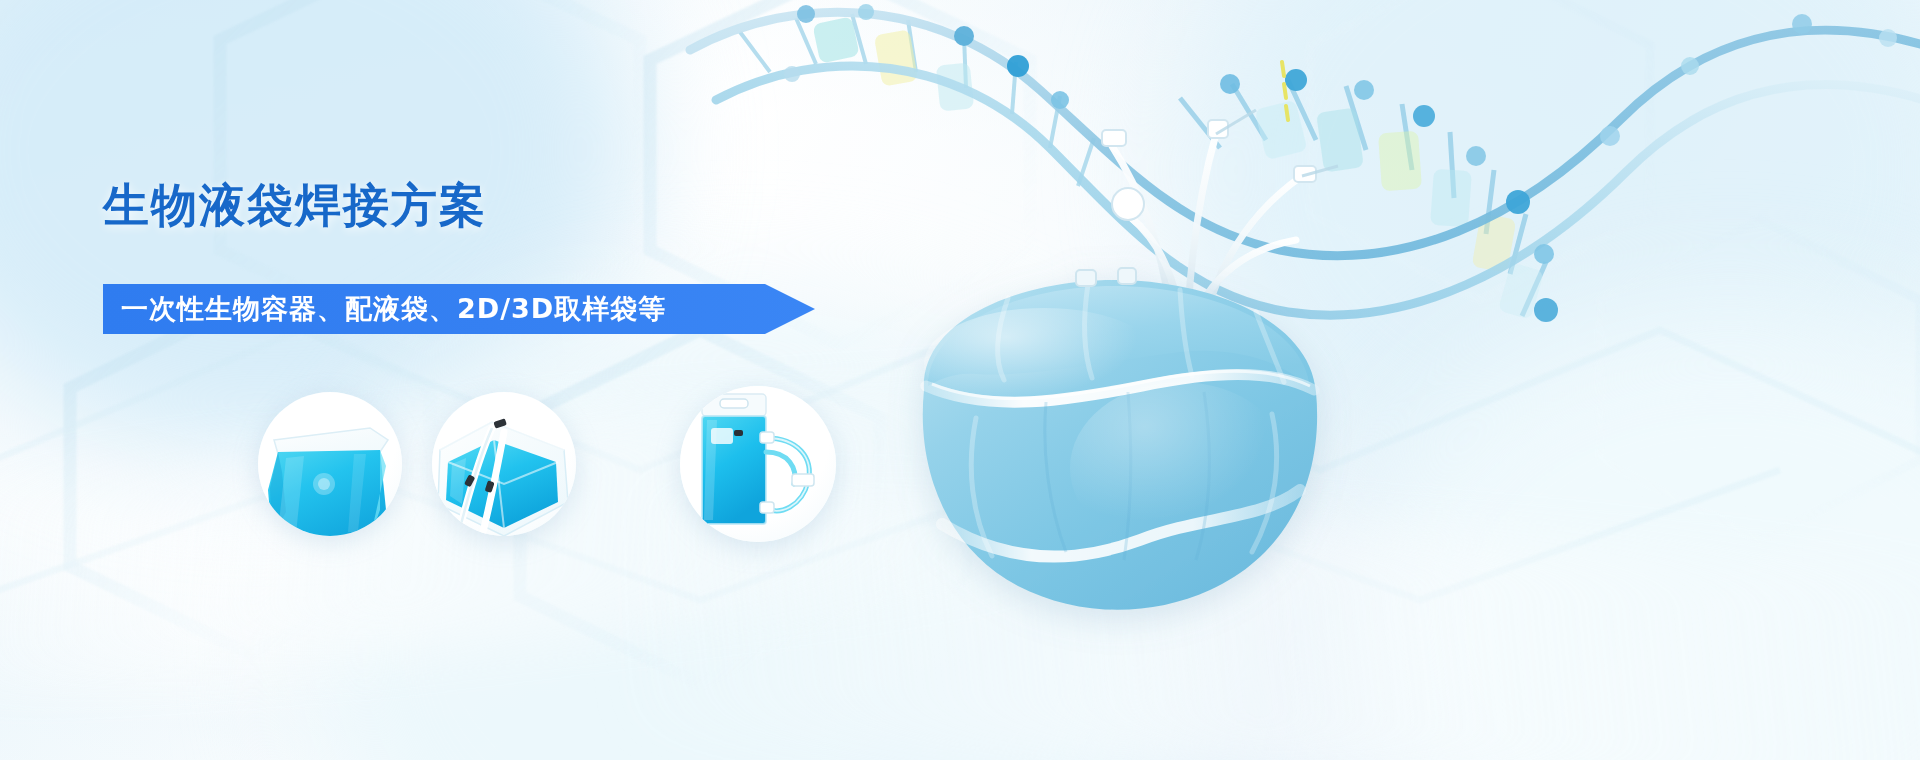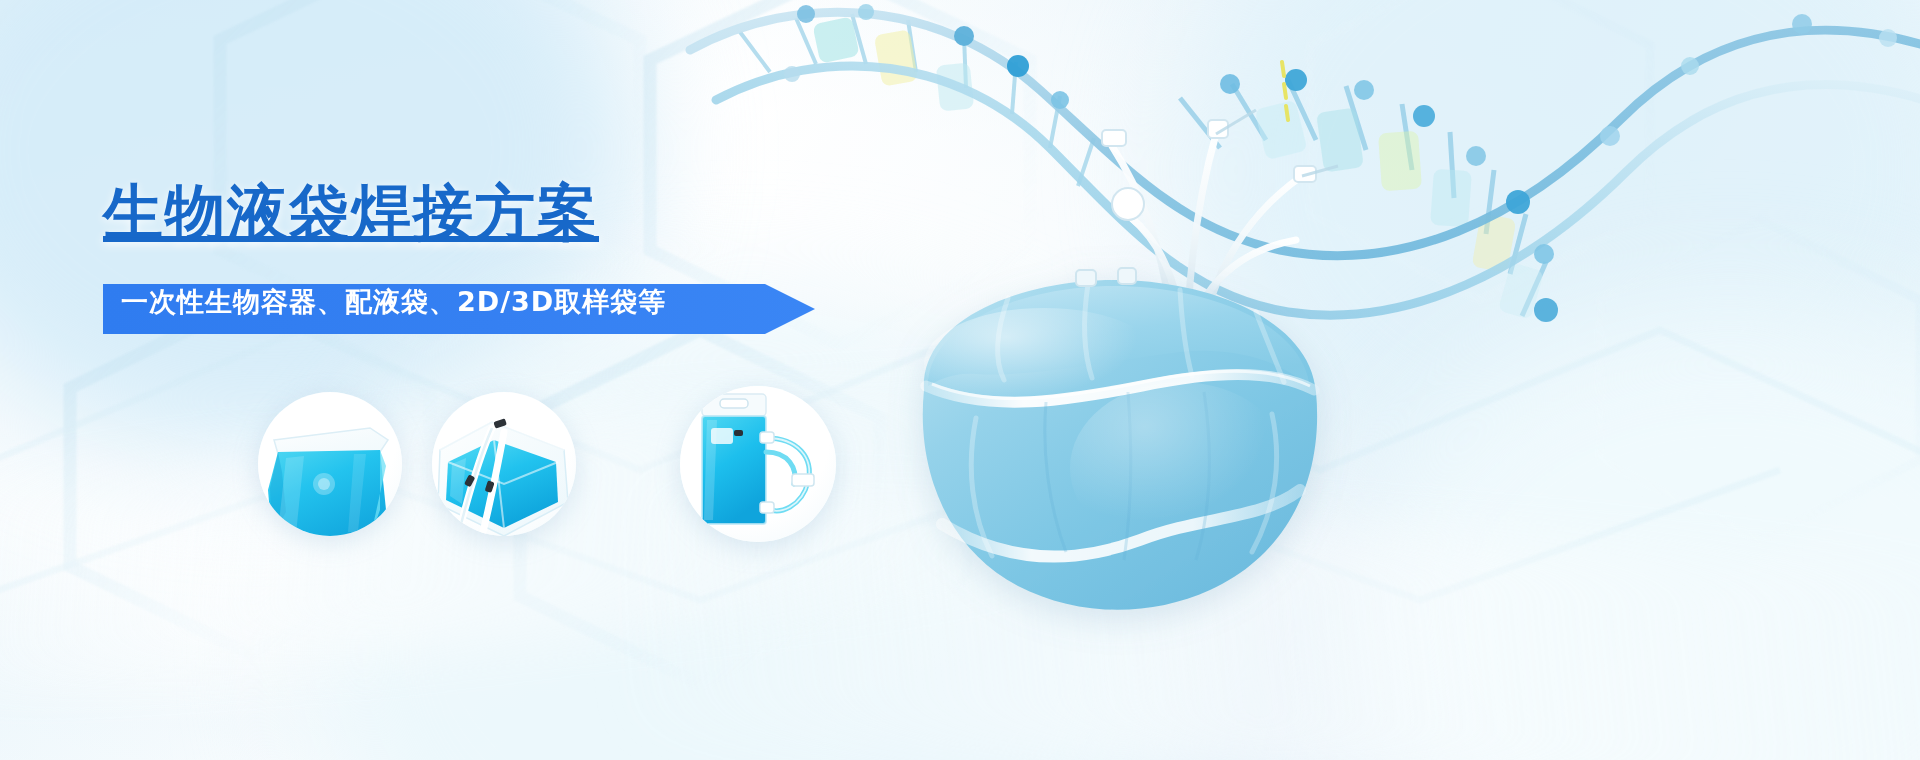--- a/index.html
+++ b/index.html
@@ -29,37 +29,36 @@
   .band1{left:-80px;top:420px;width:1200px;height:220px;
     background:linear-gradient(100deg, rgba(255,255,255,0) 0%, rgba(255,255,255,.95) 40%, rgba(255,255,255,0) 100%);
     transform:rotate(-6deg);}
   .band2{left:620px;top:520px;width:1400px;height:260px;
     background:linear-gradient(80deg, rgba(255,255,255,0) 0%, rgba(255,255,255,.9) 45%, rgba(255,255,255,0) 100%);
     transform:rotate(4deg);}
 
   
   .headline{
     position:absolute;left:103px;top:182px;
-    font-size:60px;line-height:1;font-weight:bold;
+    font-size:46px;line-height:1;font-weight:bold;
     letter-spacing:2px;
     color:#1768c9;
     font-family:"DejaVu Sans","Liberation Sans",sans-serif;
     text-shadow:0 2px 10px rgba(255,255,255,.85);
     white-space:nowrap;
-    text-decoration:underline;
   }
 
   
   .subbanner{
     position:absolute;left:103px;top:284px;
     height:50px;width:712px;
     background:linear-gradient(90deg,#2f7cf0 0%,#3580f2 55%,#3a86f5 100%);
     -webkit-clip-path:polygon(0 0, 662px 0, 712px 25px, 662px 50px, 0 50px);
     clip-path:polygon(0 0, 662px 0, 712px 25px, 662px 50px, 0 50px);
-    display:flex;align-items:flex-start;
+    display:flex;align-items:center;
     box-shadow:0 3px 14px rgba(45,110,200,.22);
   }
   .subbanner .txt{
     color:#ffffff;font-size:27px;font-weight:bold;letter-spacing:1px;
     padding-left:18px;white-space:nowrap;
     font-family:"DejaVu Sans","Liberation Sans",sans-serif;
   }
 
   
   .circle{

